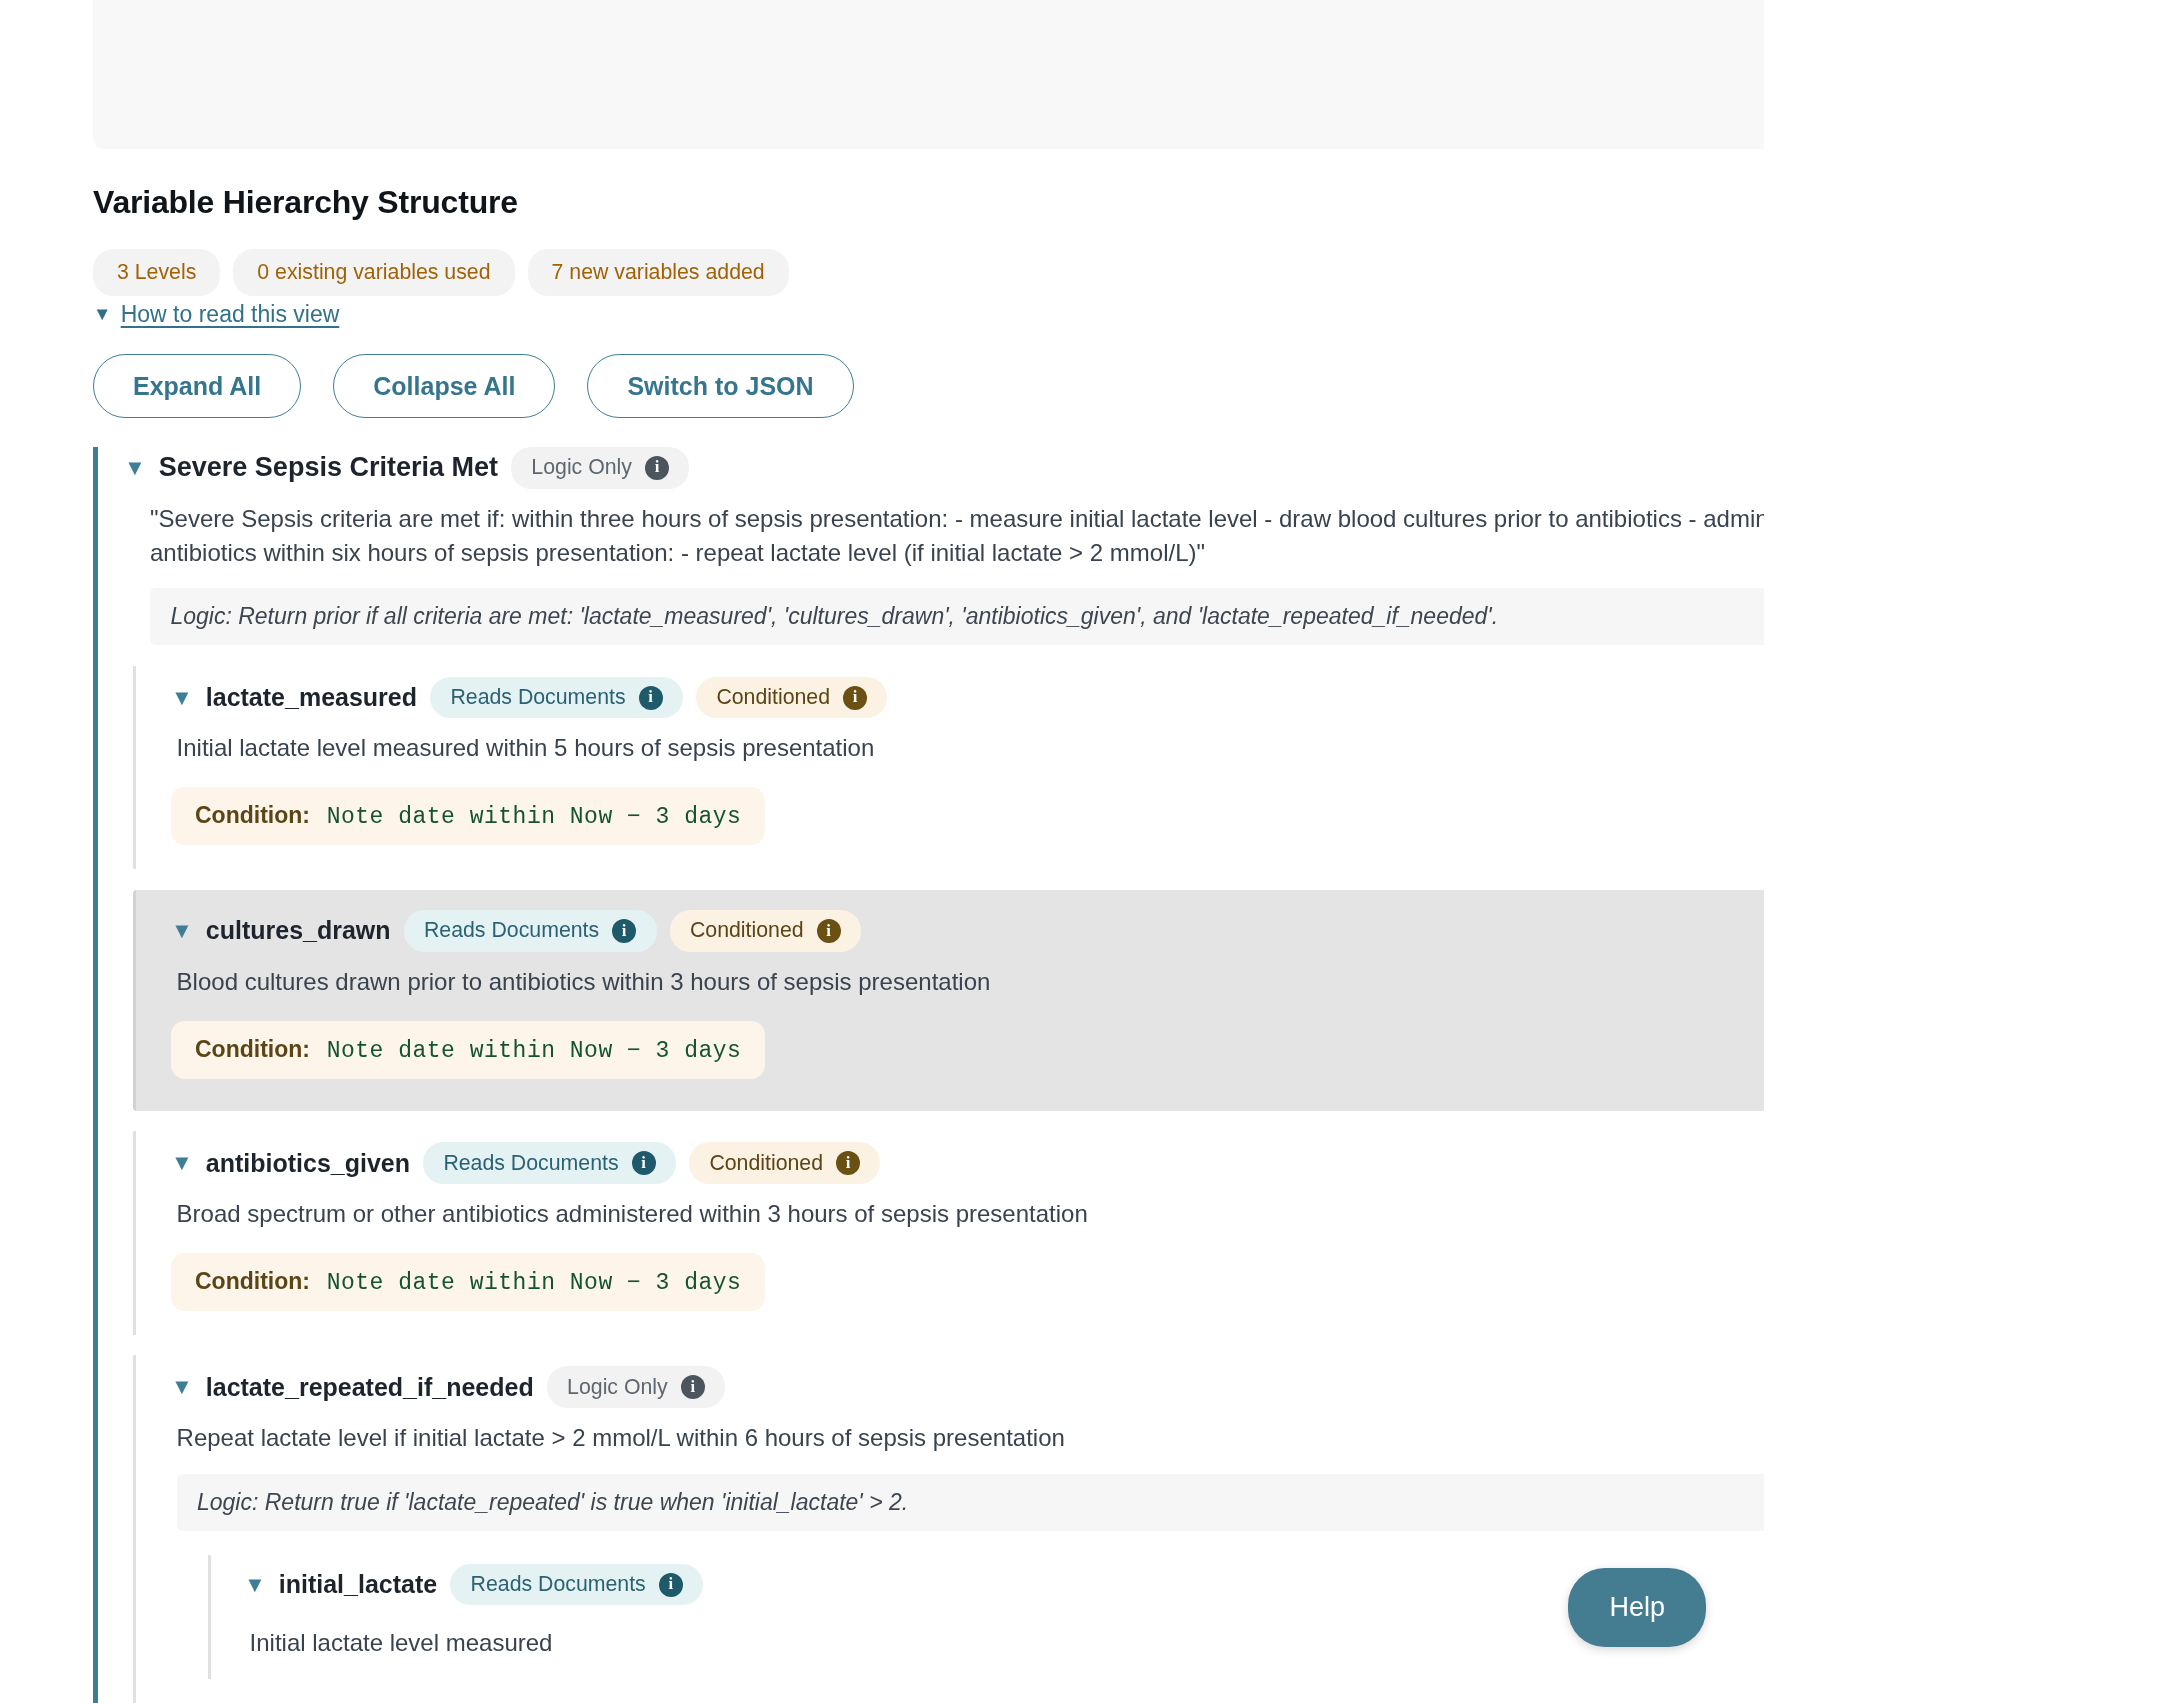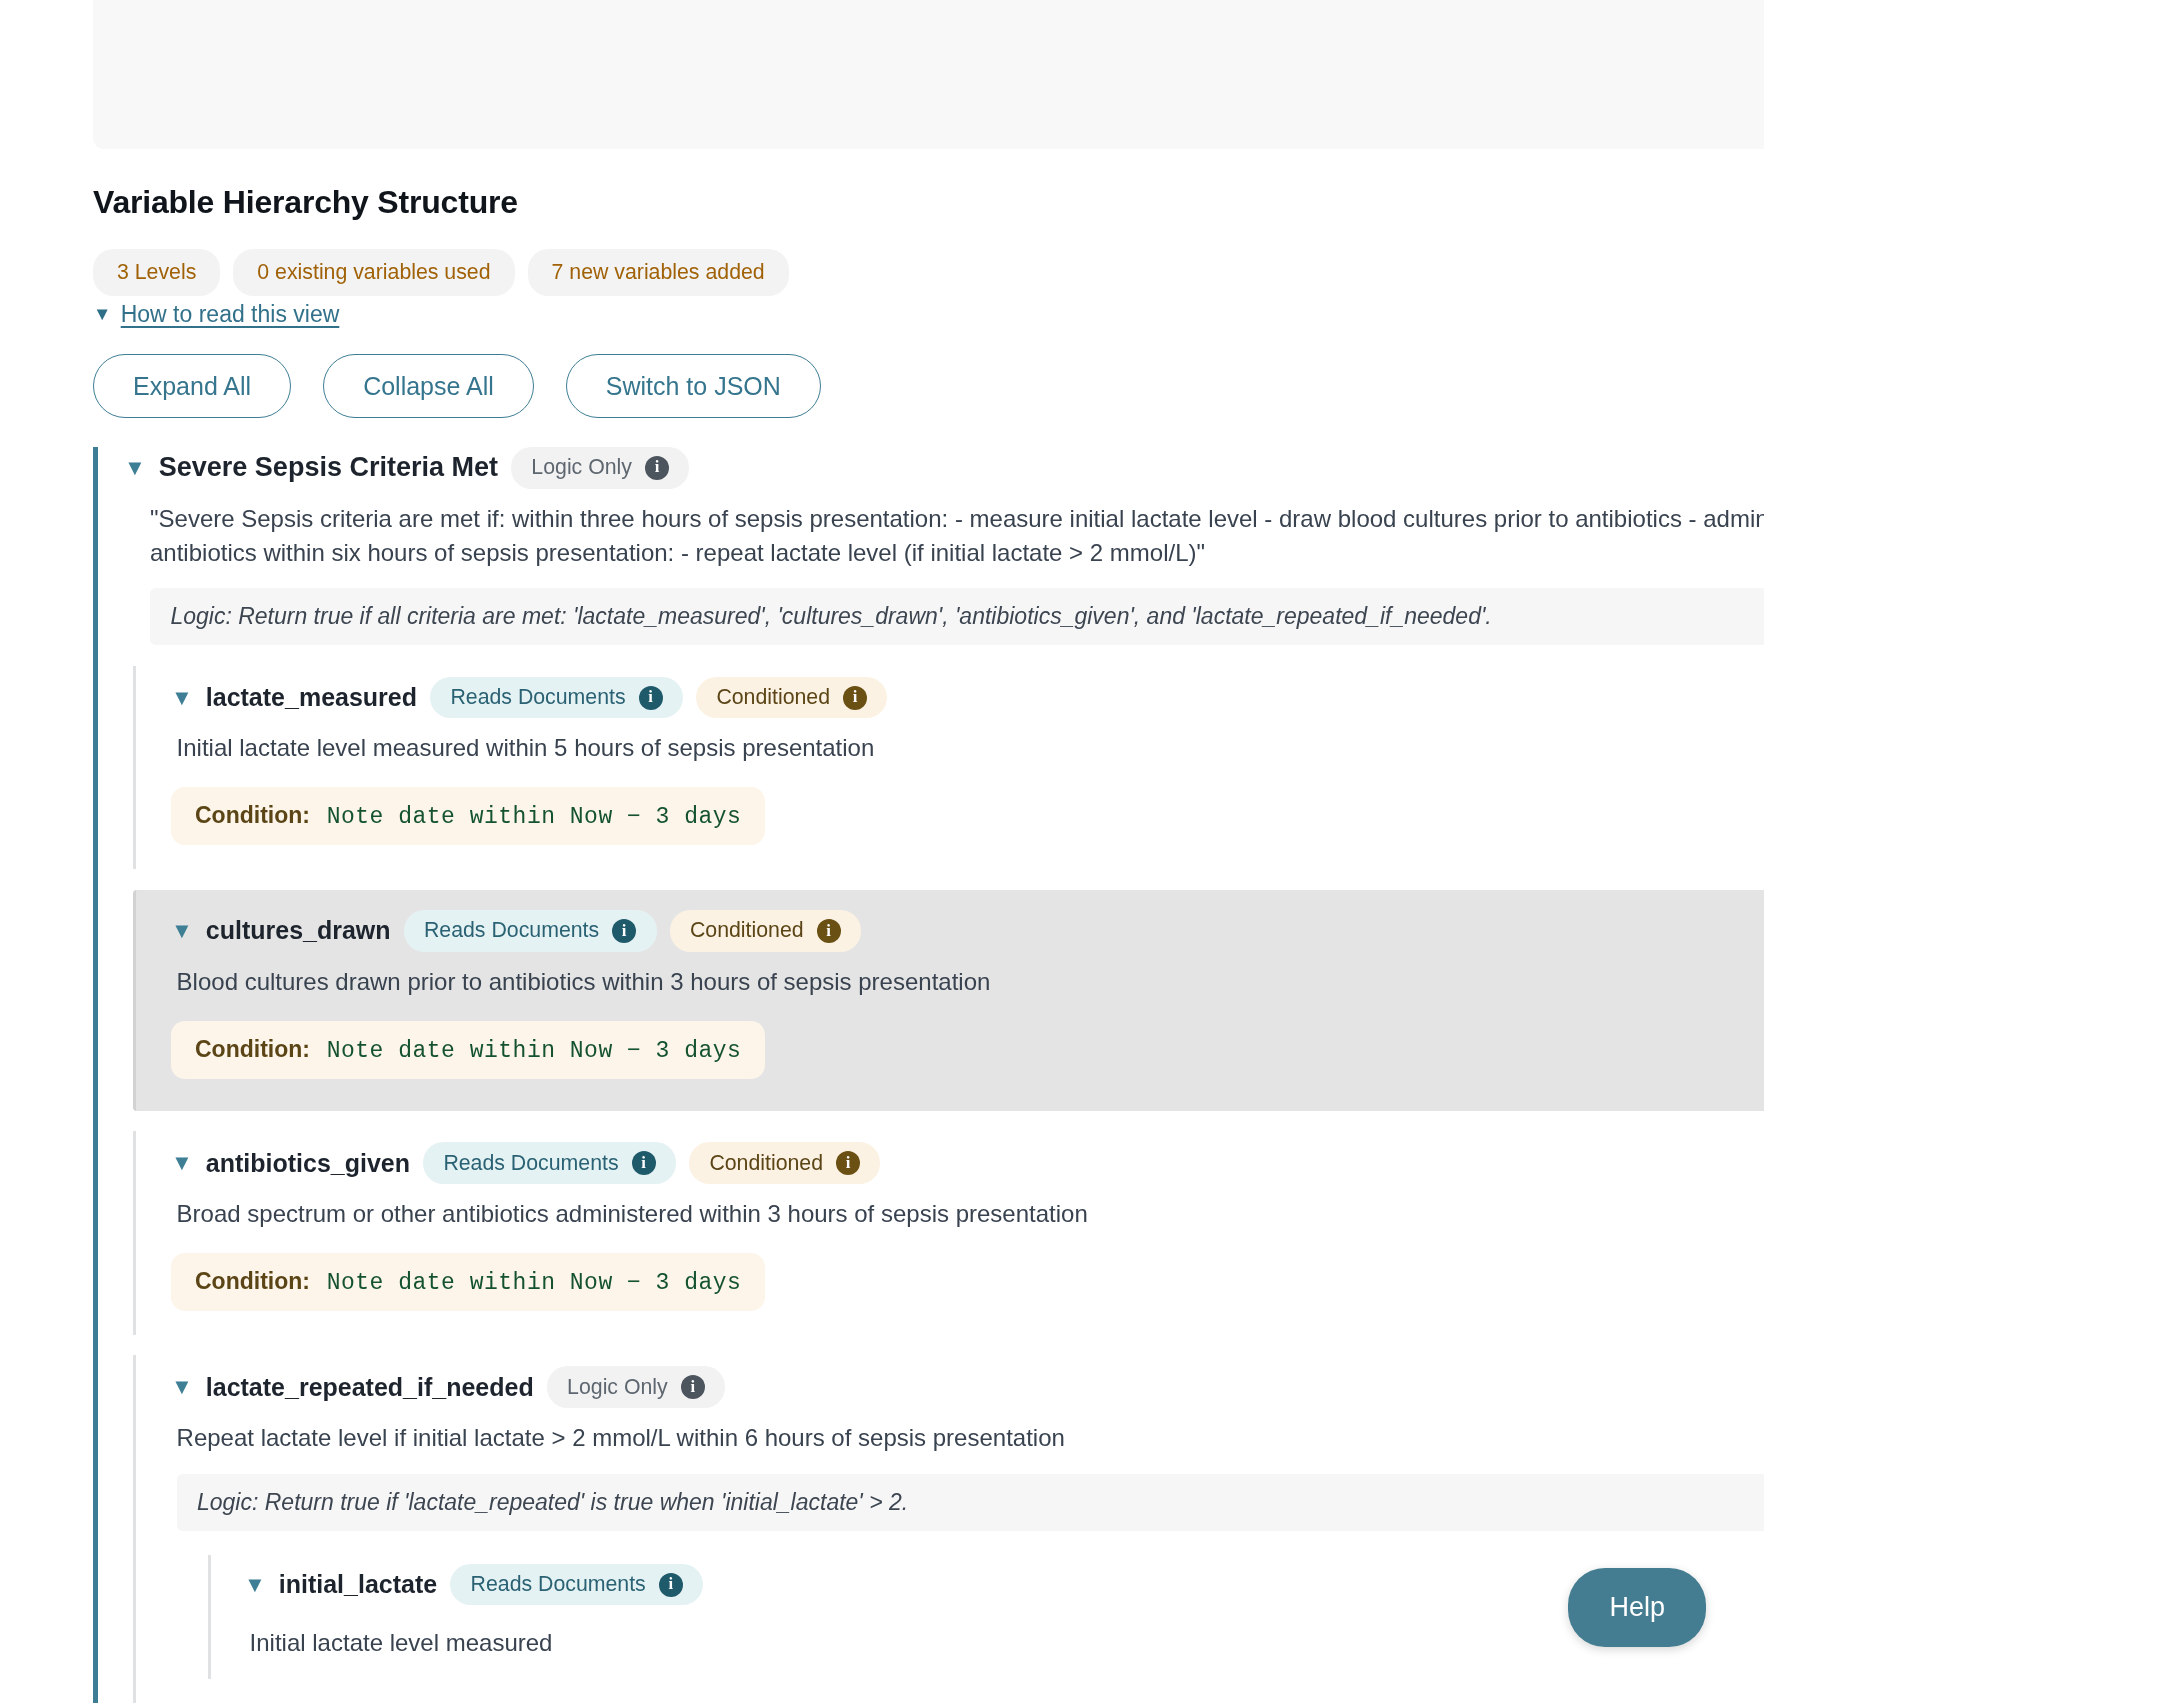--- a/index.html
+++ b/index.html
@@ -72,21 +72,21 @@
     position: absolute;
     left: 93px; top: 354px;
     display: flex;
     gap: 32px;
   }
   .btn {
     background: #ffffff;
     border: 1.9px solid #3e7e95;
     color: #35758d;
     font-size: 25px;
-    font-weight: normal;
+    font-weight: bold;
     padding: 16.7px 39px;
     border-radius: 33px;
     cursor: pointer;
     font-family: "Liberation Sans", sans-serif;
     white-space: nowrap;
   }
 
   
   .tree {
     position: absolute;
@@ -251,21 +251,21 @@
         <span class="caret">▼</span>
         <span class="node-name">Severe Sepsis Criteria Met</span>
         <span class="badge logic">
           <span>Logic Only</span>
           <span class="info">i</span>
         </span>
       </div>
 
       <div class="desc" style="padding-left:52px; padding-right:9.3px;">"Severe Sepsis criteria are met if: within three hours of sepsis presentation: - measure initial lactate level - draw blood cultures prior to antibiotics - administer broad spectrum or other antibiotics within six hours of sepsis presentation: - repeat lactate level (if initial lactate &gt; 2 mmol/L)"</div>
 
-      <div class="logic-box" style="margin-left:52px; margin-right:13px;">Logic: Return true if all criteria are met: 'lactate_measured', 'cultures_drawn', 'antibiotics_given', and 'lactate_repeated_if_needed'.</div>
+      <div class="logic-box" style="margin-left:52px; margin-right:13px;">Logic: Return prior if all criteria are met: 'lactate_measured', 'cultures_drawn', 'antibiotics_given', and 'lactate_repeated_if_needed'.</div>
 
       <div class="lvl2-wrap">
 
         <div class="lvl2">
           <div class="node-head">
             <span class="caret">▼</span>
             <span class="node-name small">lactate_measured</span>
             <span class="badge reads">
               <span>Reads Documents</span>
               <span class="info">i</span>

